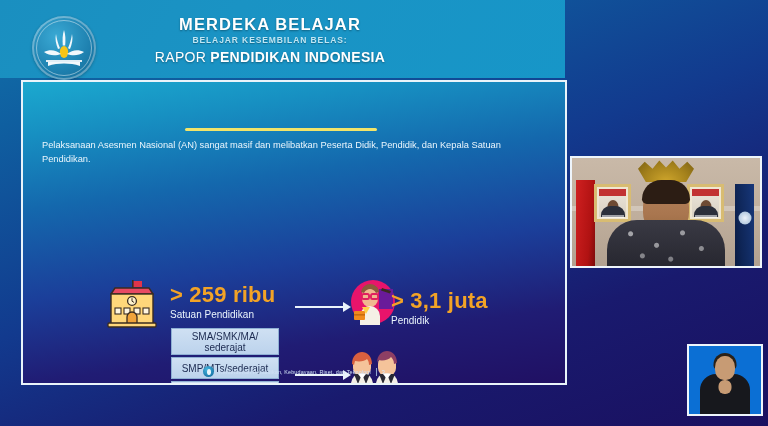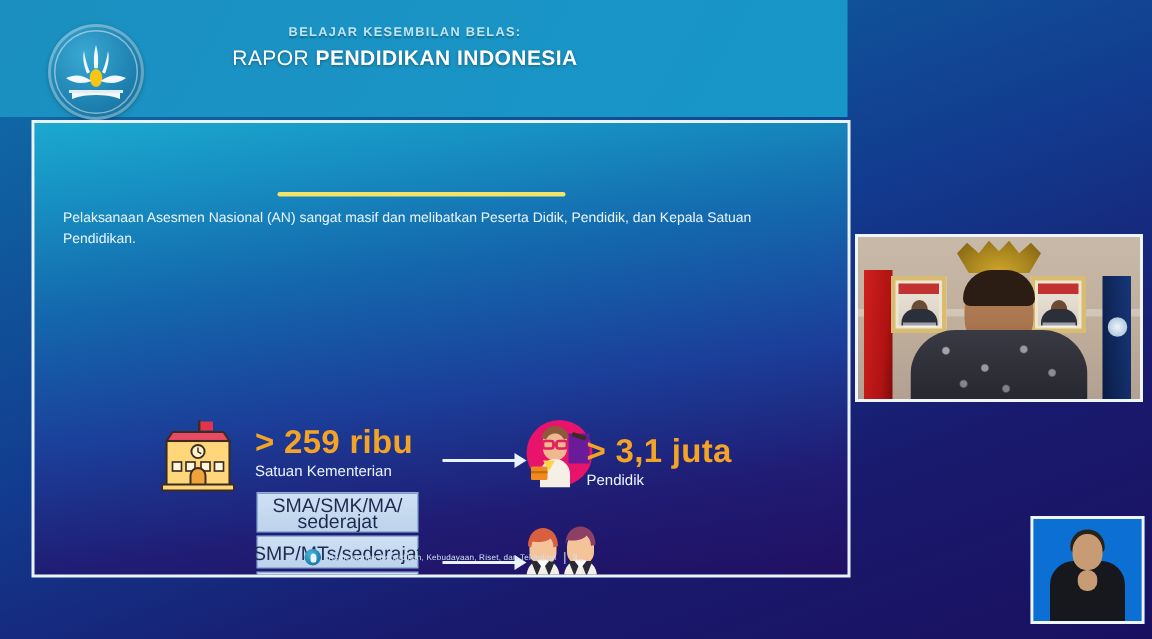--- a/index.html
+++ b/index.html
@@ -69,21 +69,21 @@
     white-space: nowrap;
   }
   .stat-lbl { font-size: 10px; color: #eaf4fc; margin-top: 1px; white-space: nowrap; }
   #stat-satuan { position: absolute; left: 147px; top: 200px; }
   #stat-pendidik { position: absolute; left: 368px; top: 206px; }
   #stat-peserta { position: absolute; left: 368px; top: 276px; }
   .level-box {
     position: absolute; left: 148px; width: 108px;
     background: linear-gradient(180deg, #cfe0f3 0%, #bcd3ec 100%);
     border: 1px solid #8fb0d4;
-    color: #1c2a50; font-size: 13px; text-align: center;
+    color: #1c2a50; font-size: 10px; text-align: center;
     display: flex; align-items: center; justify-content: center;
     line-height: 11px; padding: 2px 3px;
   }
   #level-0 { top: 246px; height: 27px; }
   #level-1 { top: 275px; height: 22px; }
   #level-2 { top: 299px; height: 22px; }
   .arrow { position: absolute; height: 10px; }
   .arrow .shaft {
     position: absolute; left: 0; top: 4px; height: 1.6px; background: #eaf3fb; width: calc(100% - 7px);
   }
@@ -205,20 +205,21 @@
         <path d="M24 18c-1.2 5 0 10 2 15l2-.8c-2-4.6-3.2-9-4-14.2z" fill="#f2f8fc"></path>
         <path d="M40 18c1.2 5 0 10-2 15l-2-.8c2-4.6 3.2-9 4-14.2z" fill="#f2f8fc"></path>
         <ellipse cx="32" cy="36" rx="4.2" ry="6" fill="#f5c518"></ellipse>
         <path d="M12 36c6-3 12-2 17 2-5 2-12 2-17-2z" fill="#f2f8fc"></path>
         <path d="M52 36c-6-3-12-2-17 2 5 2 12 2 17-2z" fill="#f2f8fc"></path>
         <path d="M16 46h32v4c-5-2-11-2.6-16-2.6S21 48 16 50z" fill="#f2f8fc"></path>
         <path d="M14 44h36v2H14z" fill="#e2eef6"></path>
       </svg>
     </div>
     <div id="header-text">
+      <div class="hdr-l1">MERDEKA BELAJAR</div>
       <div class="hdr-l2">BELAJAR KESEMBILAN BELAS:</div>
       <div class="hdr-l3">
         <span class="thin">RAPOR </span><span class="bold">PENDIDIKAN INDONESIA</span>
       </div>
     </div>
   </div>
 
   <div id="slide">
 
     <div id="title-underline"></div>
@@ -234,21 +235,21 @@
       <rect x="10" y="28" width="6" height="6" fill="#fff6e0" stroke="#3a2c20" stroke-width="1.1"></rect>
       <rect x="19" y="28" width="6" height="6" fill="#fff6e0" stroke="#3a2c20" stroke-width="1.1"></rect>
       <rect x="29" y="28" width="6" height="6" fill="#fff6e0" stroke="#3a2c20" stroke-width="1.1"></rect>
       <rect x="38" y="28" width="6" height="6" fill="#fff6e0" stroke="#3a2c20" stroke-width="1.1"></rect>
       <path d="M22 44v-7a5 5 0 0 1 10 0v7z" fill="#f0a33a" stroke="#3a2c20" stroke-width="1.3"></path>
       <rect x="3" y="43" width="48" height="4" rx="1" fill="#ffd77a" stroke="#3a2c20" stroke-width="1.3"></rect>
     </svg>
 
     <div id="stat-satuan">
       <div class="stat-num">&gt; 259 ribu</div>
-      <div class="stat-lbl">Satuan Kementerian</div>
+      <div class="stat-lbl">Satuan Pendidikan</div>
     </div>
 
     <div class="level-box" id="level-0">SMA/SMK/MA/ sederajat</div>
     <div class="level-box" id="level-1">SMP/MTs/sederajat</div>
     <div class="level-box" id="level-2">SD/MI/sederajat</div>
 
     <div class="arrow" id="arrow-teacher">
       <div class="shaft"></div>
         <div class="head"></div>
     </div>

